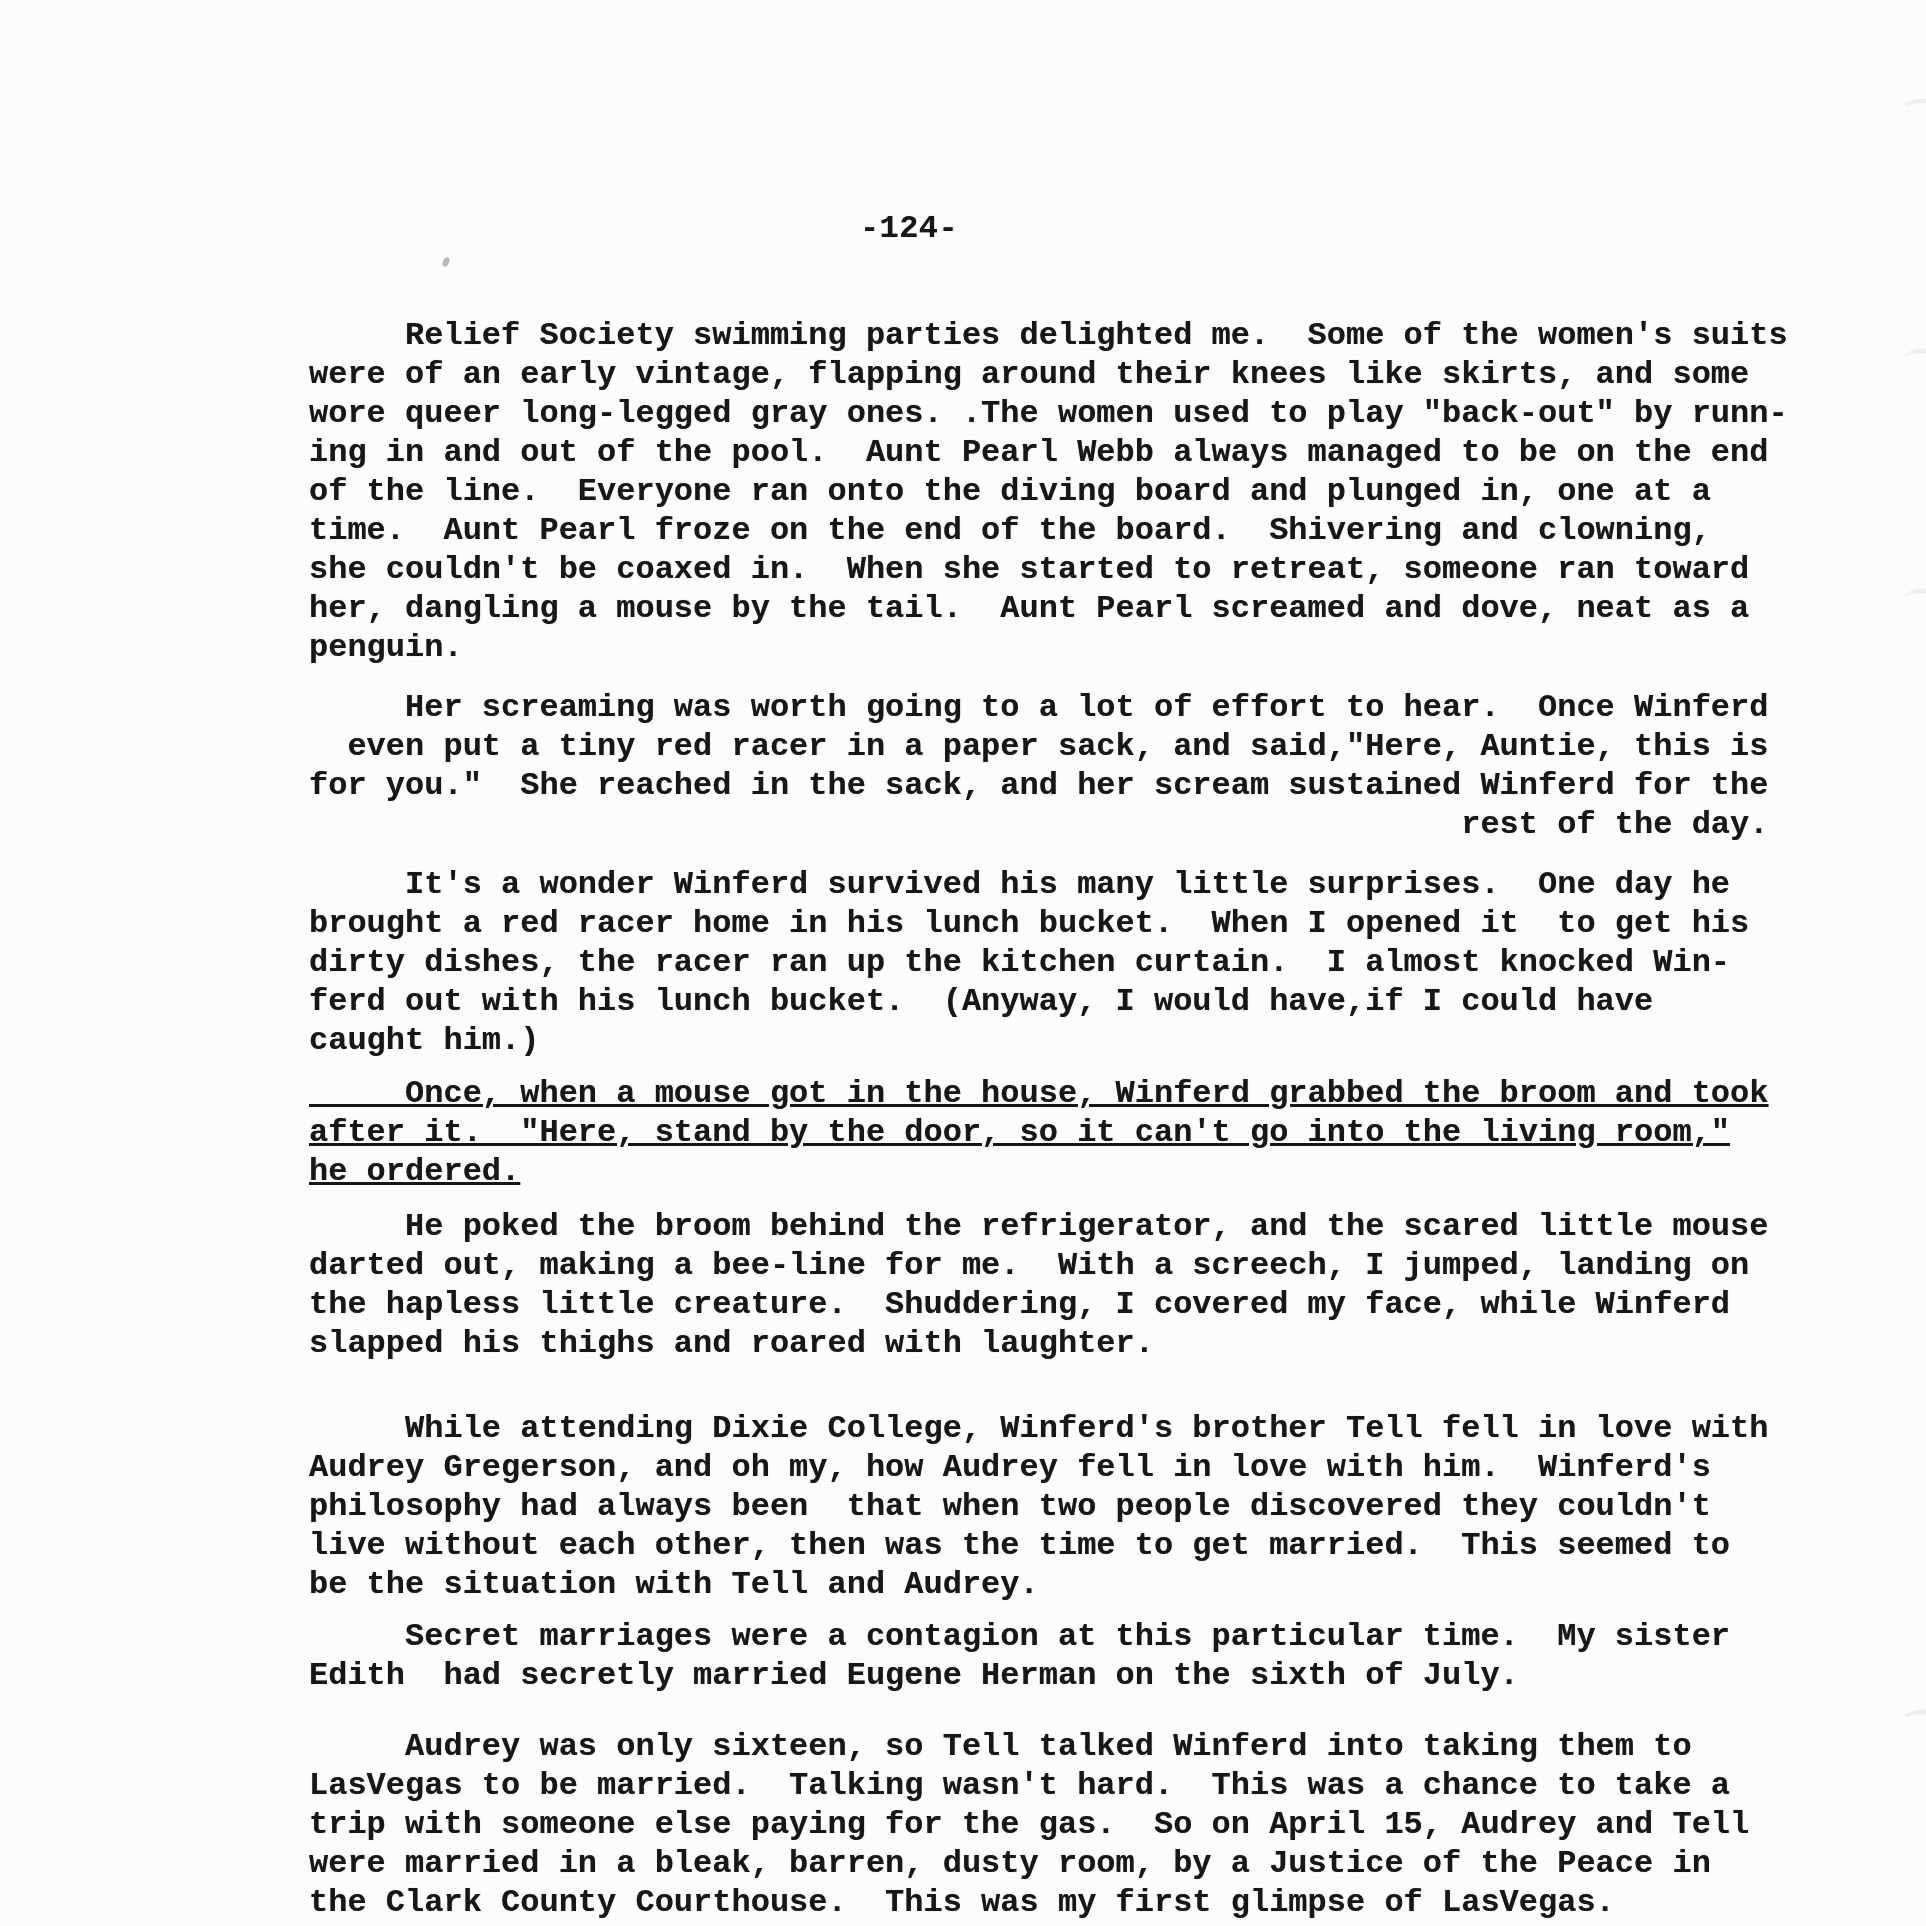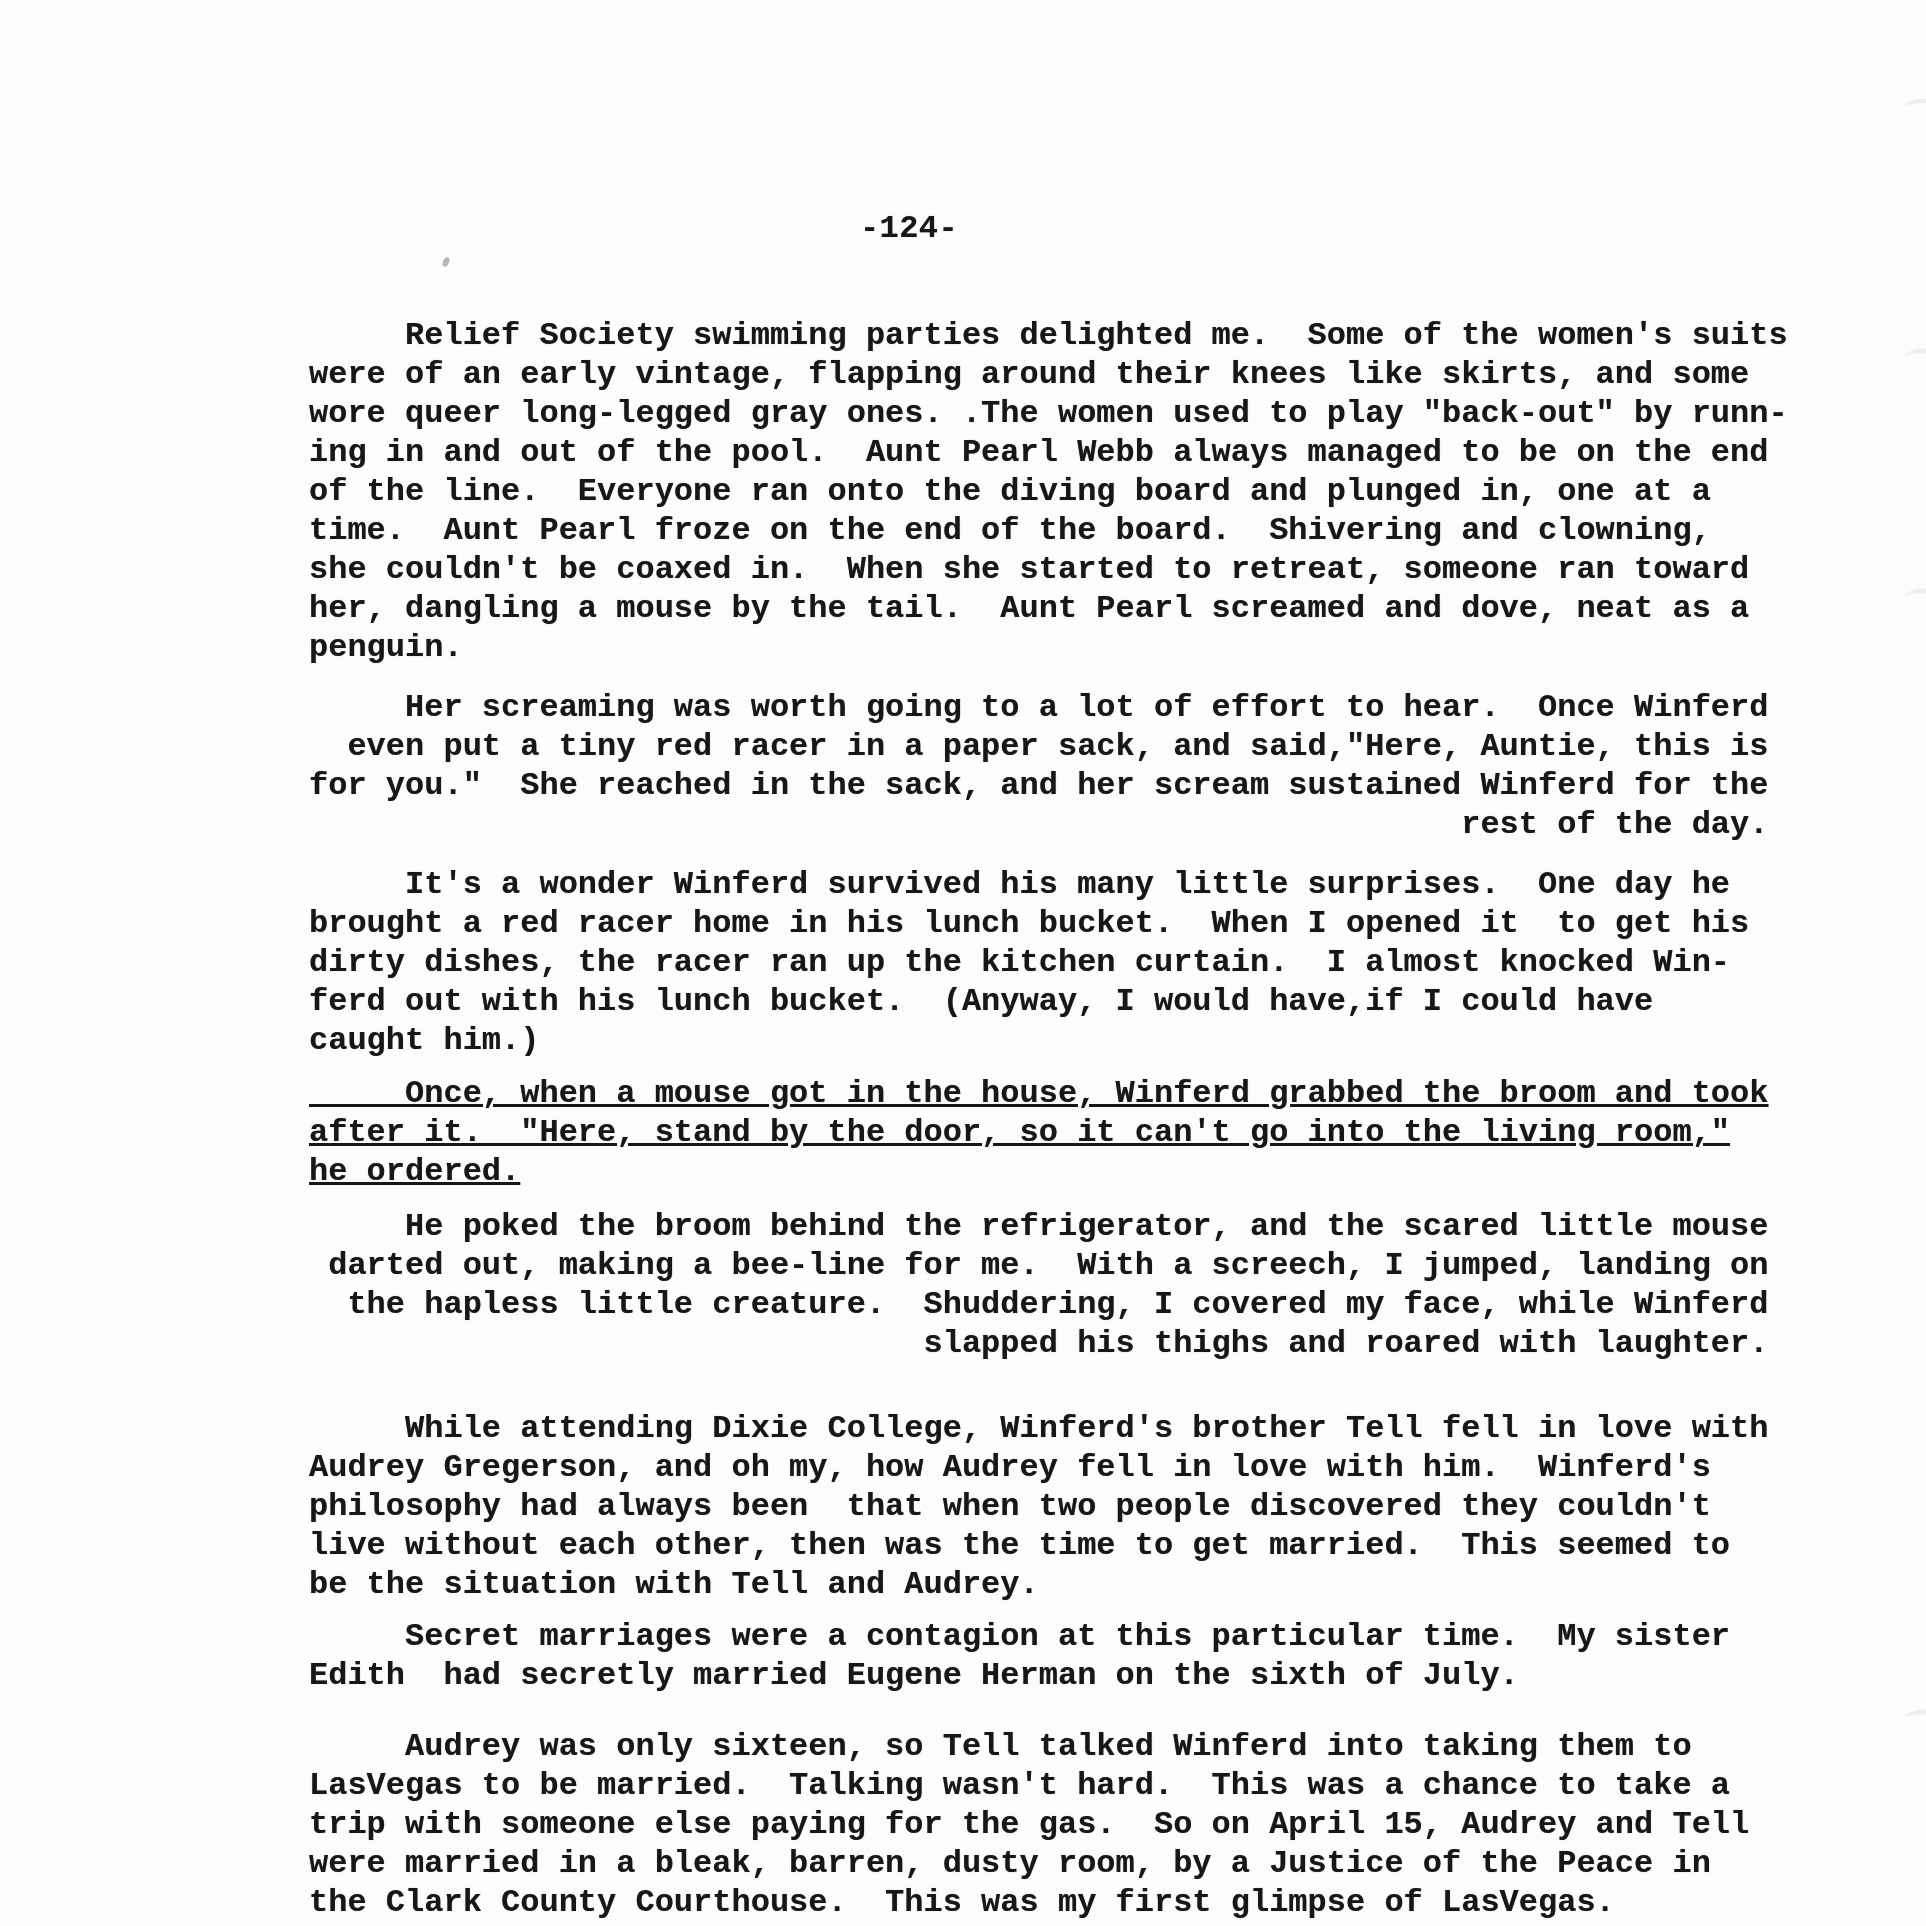--- a/index.html
+++ b/index.html
@@ -85,21 +85,21 @@
 for you."  She reached in the sack, and her scream sustained Winferd for the
 rest of the day.</pre>
       <pre class="para" style="top: 864px;">     It's a wonder Winferd survived his many little surprises.  One day he
 brought a red racer home in his lunch bucket.  When I opened it  to get his
 dirty dishes, the racer ran up the kitchen curtain.  I almost knocked Win-
 ferd out with his lunch bucket.  (Anyway, I would have,if I could have
 caught him.)</pre>
       <pre class="para" style="top: 1073px; text-decoration: underline;">     Once, when a mouse got in the house, Winferd grabbed the broom and took
 after it.  "Here, stand by the door, so it can't go into the living room,"
 he ordered.</pre>
-      <pre class="para" style="top: 1206px; text-align: right;">     He poked the broom behind the refrigerator, and the scared little mouse
+      <pre class="para" style="top: 1206px;">     He poked the broom behind the refrigerator, and the scared little mouse
 darted out, making a bee-line for me.  With a screech, I jumped, landing on
 the hapless little creature.  Shuddering, I covered my face, while Winferd
 slapped his thighs and roared with laughter.</pre>
       <pre class="para" style="top: 1408px;">     While attending Dixie College, Winferd's brother Tell fell in love with
 Audrey Gregerson, and oh my, how Audrey fell in love with him.  Winferd's
 philosophy had always been  that when two people discovered they couldn't
 live without each other, then was the time to get married.  This seemed to
 be the situation with Tell and Audrey.</pre>
       <pre class="para" style="top: 1616px;">     Secret marriages were a contagion at this particular time.  My sister
 Edith  had secretly married Eugene Herman on the sixth of July.</pre>

